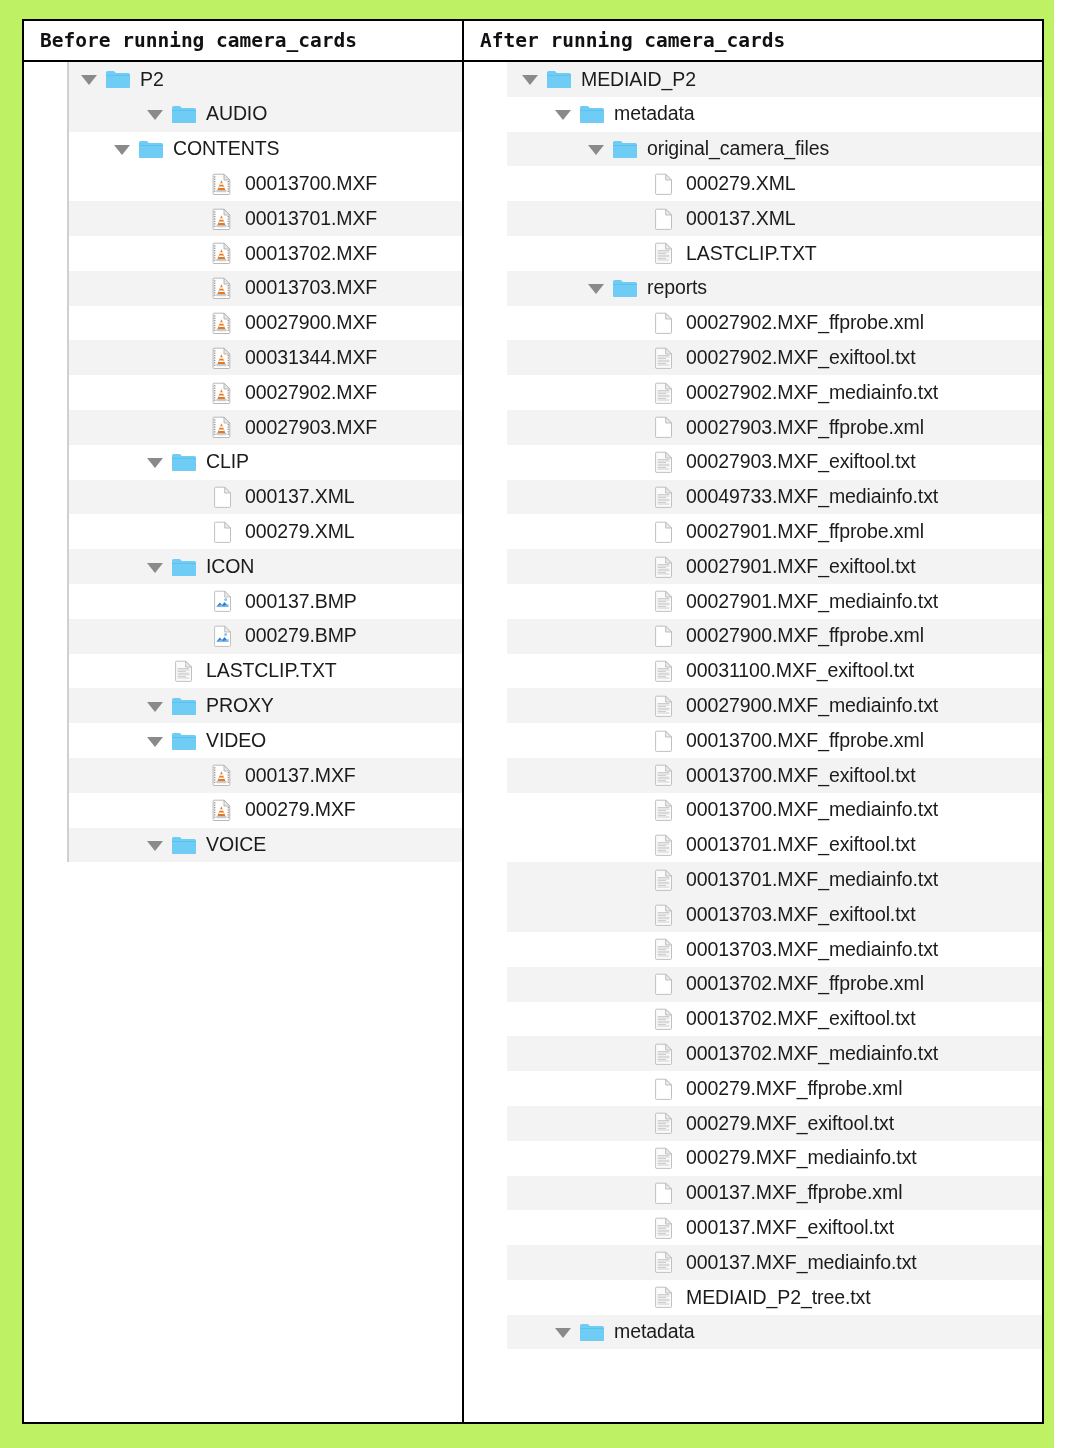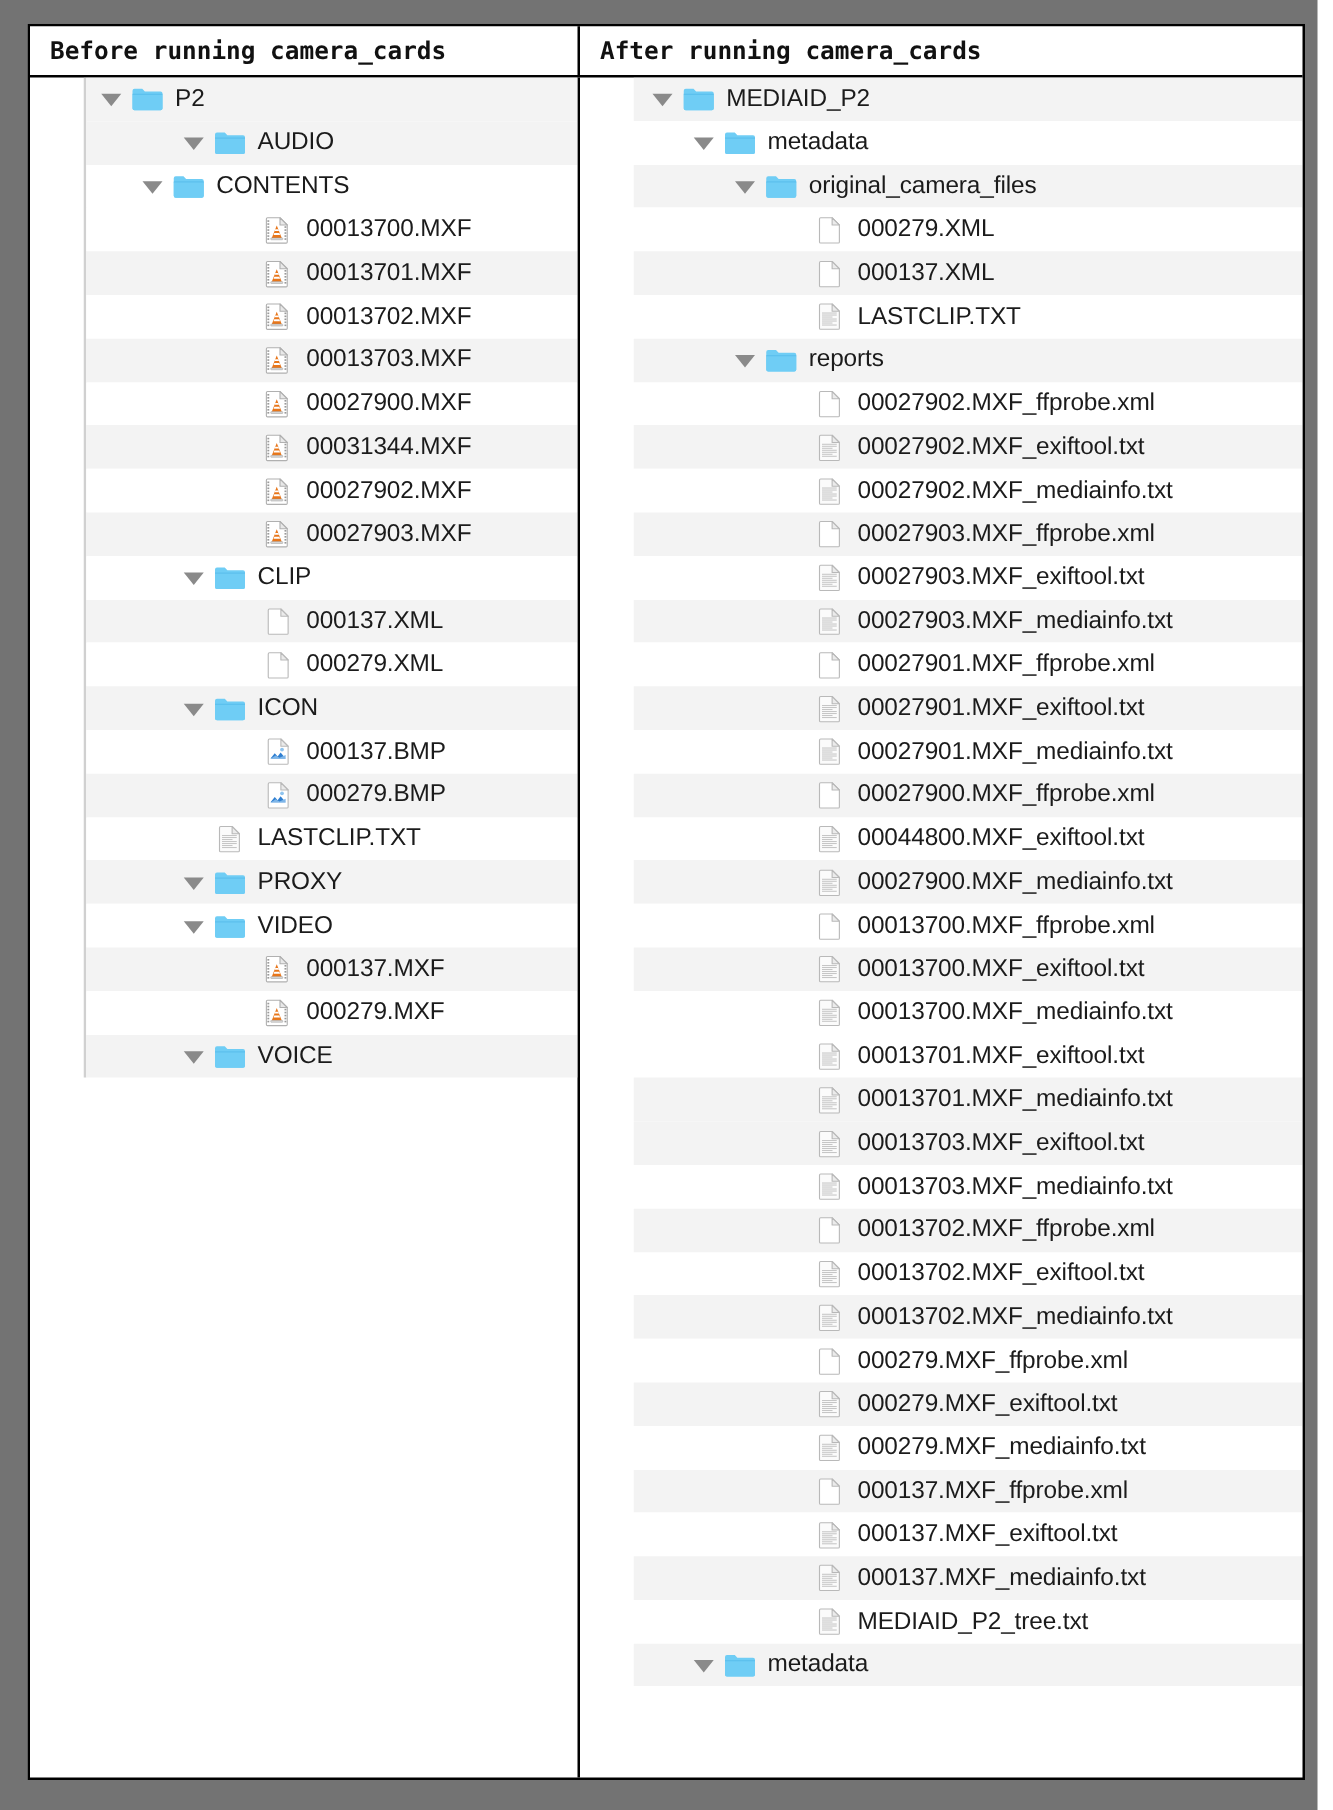--- a/index.html
+++ b/index.html
@@ -7,21 +7,21 @@
     width: 1066px;
     height: 1448px;
     background: #ffffff;
     font-family: "Liberation Sans", sans-serif;
     -webkit-font-smoothing: antialiased;
   }
   .page {
     position: relative;
     width: 1054px;
     height: 1448px;
-    background: #737373;
+    background: #bef264;
     padding: 19px 22px 24px 22px;
   }
   .table {
     width: 1022px;
     height: 1405px;
     border: 2px solid #000000;
     display: flex;
     flex-direction: column;
     background: #ffffff;
   }
@@ -764,21 +764,21 @@
                   <path d="M14.7 2.2l5.8 5.8h-5.8z" fill="#ebebeb" stroke="#b9b9b9" stroke-width="0.9" stroke-linejoin="round"></path>
                   <rect x="6.6" y="9" width="11.799999999999999" height="0.85" fill="#c6c6c6"></rect>
                   <rect x="6.6" y="10.6" width="11.799999999999999" height="0.85" fill="#c6c6c6"></rect>
                   <rect x="6.6" y="12.2" width="8.4" height="0.85" fill="#c6c6c6"></rect>
                   <rect x="6.6" y="13.8" width="11.799999999999999" height="0.85" fill="#c6c6c6"></rect>
                   <rect x="6.6" y="15.4" width="11.799999999999999" height="0.85" fill="#c6c6c6"></rect>
                   <rect x="6.6" y="17" width="8.4" height="0.85" fill="#c6c6c6"></rect>
                   <rect x="6.6" y="18.6" width="11.799999999999999" height="0.85" fill="#c6c6c6"></rect>
                 </svg>
               </span>
-              <span class="label">00027903.MXF_mediainfo.txt</span>
+              <span class="label">00049733.MXF_mediainfo.txt</span>
             </div>
             <div class="row plain">
               <div class="sp" style="width: 118px;"></div>
               <span class="tri empty"></span>
               <span class="ic">
                 <svg viewBox="0 0 26 24" width="26" height="24" xmlns="http://www.w3.org/2000/svg">
                   <path d="M5.5 2.2h9.2l5.8 5.8v13.5a0.9 0.9 0 0 1-0.9 0.9H5.5a0.9 0.9 0 0 1-0.9-0.9V3.1a0.9 0.9 0 0 1 0.9-0.9z" fill="#ffffff" stroke="#b9b9b9" stroke-width="0.9"></path>
                   <path d="M14.7 2.2l5.8 5.8h-5.8z" fill="#ebebeb" stroke="#b9b9b9" stroke-width="0.9" stroke-linejoin="round"></path>
                 </svg>
               </span>
@@ -840,21 +840,21 @@
                   <path d="M14.7 2.2l5.8 5.8h-5.8z" fill="#ebebeb" stroke="#b9b9b9" stroke-width="0.9" stroke-linejoin="round"></path>
                   <rect x="6.6" y="9" width="11.799999999999999" height="0.85" fill="#c6c6c6"></rect>
                   <rect x="6.6" y="10.6" width="11.799999999999999" height="0.85" fill="#c6c6c6"></rect>
                   <rect x="6.6" y="12.2" width="8.4" height="0.85" fill="#c6c6c6"></rect>
                   <rect x="6.6" y="13.8" width="11.799999999999999" height="0.85" fill="#c6c6c6"></rect>
                   <rect x="6.6" y="15.4" width="11.799999999999999" height="0.85" fill="#c6c6c6"></rect>
                   <rect x="6.6" y="17" width="8.4" height="0.85" fill="#c6c6c6"></rect>
                   <rect x="6.6" y="18.6" width="11.799999999999999" height="0.85" fill="#c6c6c6"></rect>
                 </svg>
               </span>
-              <span class="label">00044800.MXF_exiftool.txt</span>
+              <span class="label">00031100.MXF_exiftool.txt</span>
             </div>
             <div class="row alt">
               <div class="sp" style="width: 118px;"></div>
               <span class="tri empty"></span>
               <span class="ic">
                 <svg viewBox="0 0 26 24" width="26" height="24" xmlns="http://www.w3.org/2000/svg">
                   <path d="M5.5 2.2h9.2l5.8 5.8v13.5a0.9 0.9 0 0 1-0.9 0.9H5.5a0.9 0.9 0 0 1-0.9-0.9V3.1a0.9 0.9 0 0 1 0.9-0.9z" fill="#fbfbfb" stroke="#b9b9b9" stroke-width="0.9"></path>
                   <path d="M14.7 2.2l5.8 5.8h-5.8z" fill="#ebebeb" stroke="#b9b9b9" stroke-width="0.9" stroke-linejoin="round"></path>
                   <rect x="6.6" y="9" width="11.799999999999999" height="0.85" fill="#c6c6c6"></rect>
                   <rect x="6.6" y="10.6" width="11.799999999999999" height="0.85" fill="#c6c6c6"></rect>

